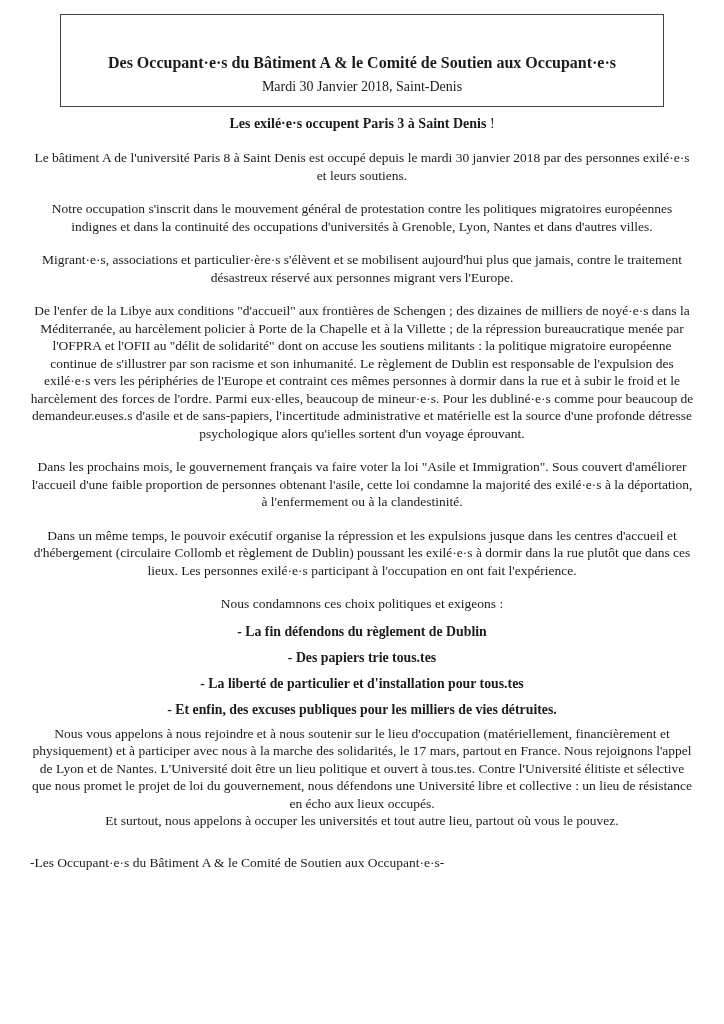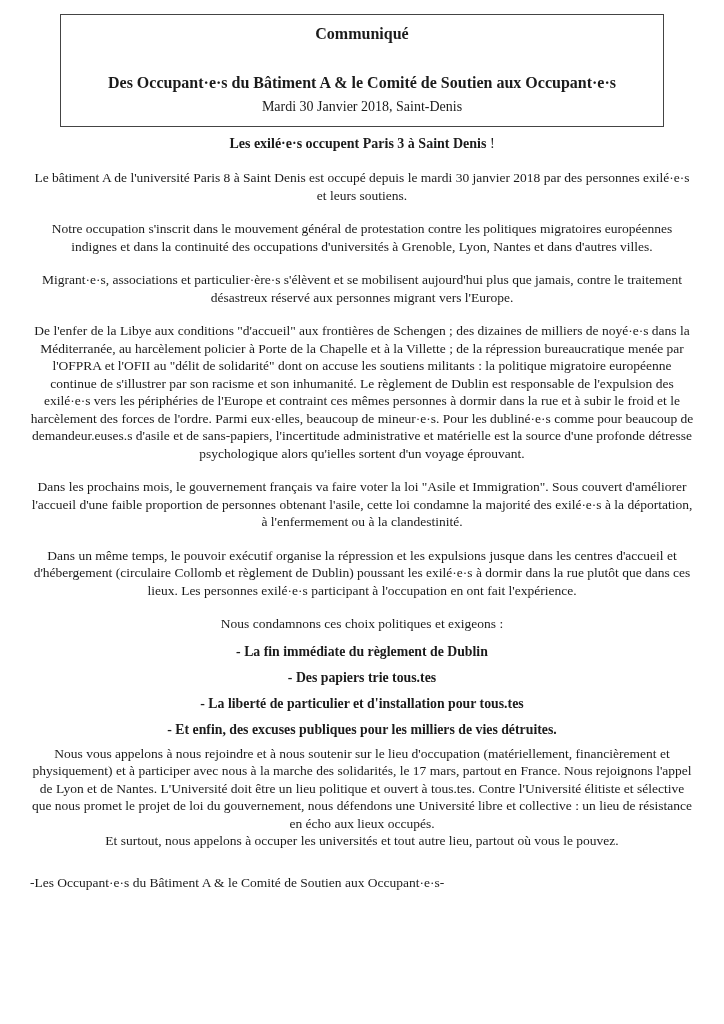--- a/index.html
+++ b/index.html
@@ -75,38 +75,37 @@
     text-align: left;
     margin: 24px 0 0 0;
   }
 </style>
 </head>
 <body>
 
 <div class="page">
 
   <div class="header-box">
-    <div class="h-title">Communiqué</div>
     <div class="h-subtitle">Des Occupant·e·s du Bâtiment A &amp; le Comité de Soutien aux Occupant·e·s</div>
     <div class="h-date">Mardi 30 Janvier 2018, Saint-Denis</div>
   </div>
 
   <div class="headline"><span class="strong">Les exilé·e·s occupent Paris 3 à Saint Denis</span><span> !</span></div>
 
   <p class="body-par">Le bâtiment A de l'université Paris 8 à Saint Denis est occupé depuis le mardi 30 janvier 2018 par des personnes exilé·e·s et leurs soutiens.</p>
   <p class="body-par">Notre occupation s'inscrit dans le mouvement général de protestation contre les politiques migratoires européennes indignes et dans la continuité des occupations d'universités à Grenoble, Lyon, Nantes et dans d'autres villes.</p>
   <p class="body-par">Migrant·e·s, associations et particulier·ère·s s'élèvent et se mobilisent aujourd'hui plus que jamais, contre le traitement désastreux réservé aux personnes migrant vers l'Europe.</p>
   <p class="body-par">De l'enfer de la Libye aux conditions "d'accueil" aux frontières de Schengen ; des dizaines de milliers de noyé·e·s dans la Méditerranée, au harcèlement policier à Porte de la Chapelle et à la Villette ; de la répression bureaucratique menée par l'OFPRA et l'OFII au "délit de solidarité" dont on accuse les soutiens militants : la politique migratoire européenne continue de s'illustrer par son racisme et son inhumanité. Le règlement de Dublin est responsable de l'expulsion des exilé·e·s vers les périphéries de l'Europe et contraint ces mêmes personnes à dormir dans la rue et à subir le froid et le harcèlement des forces de l'ordre. Parmi eux·elles, beaucoup de mineur·e·s. Pour les dubliné·e·s comme pour beaucoup de demandeur.euses.s d'asile et de sans-papiers, l'incertitude administrative et matérielle est la source d'une profonde détresse psychologique alors qu'ielles sortent d'un voyage éprouvant.</p>
   <p class="body-par">Dans les prochains mois, le gouvernement français va faire voter la loi "Asile et Immigration". Sous couvert d'améliorer l'accueil d'une faible proportion de personnes obtenant l'asile, cette loi condamne la majorité des exilé·e·s à la déportation, à l'enfermement ou à la clandestinité.</p>
   <p class="body-par">Dans un même temps, le pouvoir exécutif organise la répression et les expulsions jusque dans les centres d'accueil et d'hébergement (circulaire Collomb et règlement de Dublin) poussant les exilé·e·s à dormir dans la rue plutôt que dans ces lieux. Les personnes exilé·e·s participant à l'occupation en ont fait l'expérience.</p>
 
   <p class="intro-par">Nous condamnons ces choix politiques et exigeons :</p>
 
   <div class="demands">
-    <p class="demand">- La fin immédiate du règlement de Dublin</p>
+    <p class="demand">- La fin défendons du règlement de Dublin</p>
     <p class="demand">- Des papiers trie tous.tes</p>
     <p class="demand">- La liberté de particulier et d'installation pour tous.tes</p>
     <p class="demand">- Et enfin, des excuses publiques pour les milliers de vies détruites.</p>
   </div>
 
   <p class="body-par closing-first">Nous vous appelons à nous rejoindre et à nous soutenir sur le lieu d'occupation (matériellement, financièrement et physiquement) et à participer avec nous à la marche des solidarités, le 17 mars, partout en France. Nous rejoignons l'appel de Lyon et de Nantes. L'Université doit être un lieu politique et ouvert à tous.tes. Contre l'Université élitiste et sélective que nous promet le projet de loi du gouvernement, nous défendons une Université libre et collective : un lieu de résistance en écho aux lieux occupés.</p>
   <p class="closing-last">Et surtout, nous appelons à occuper les universités et tout autre lieu, partout où vous le pouvez.</p>
 
   <p class="signature">-Les Occupant·e·s du Bâtiment A &amp; le Comité de Soutien aux Occupant·e·s-</p>
 

